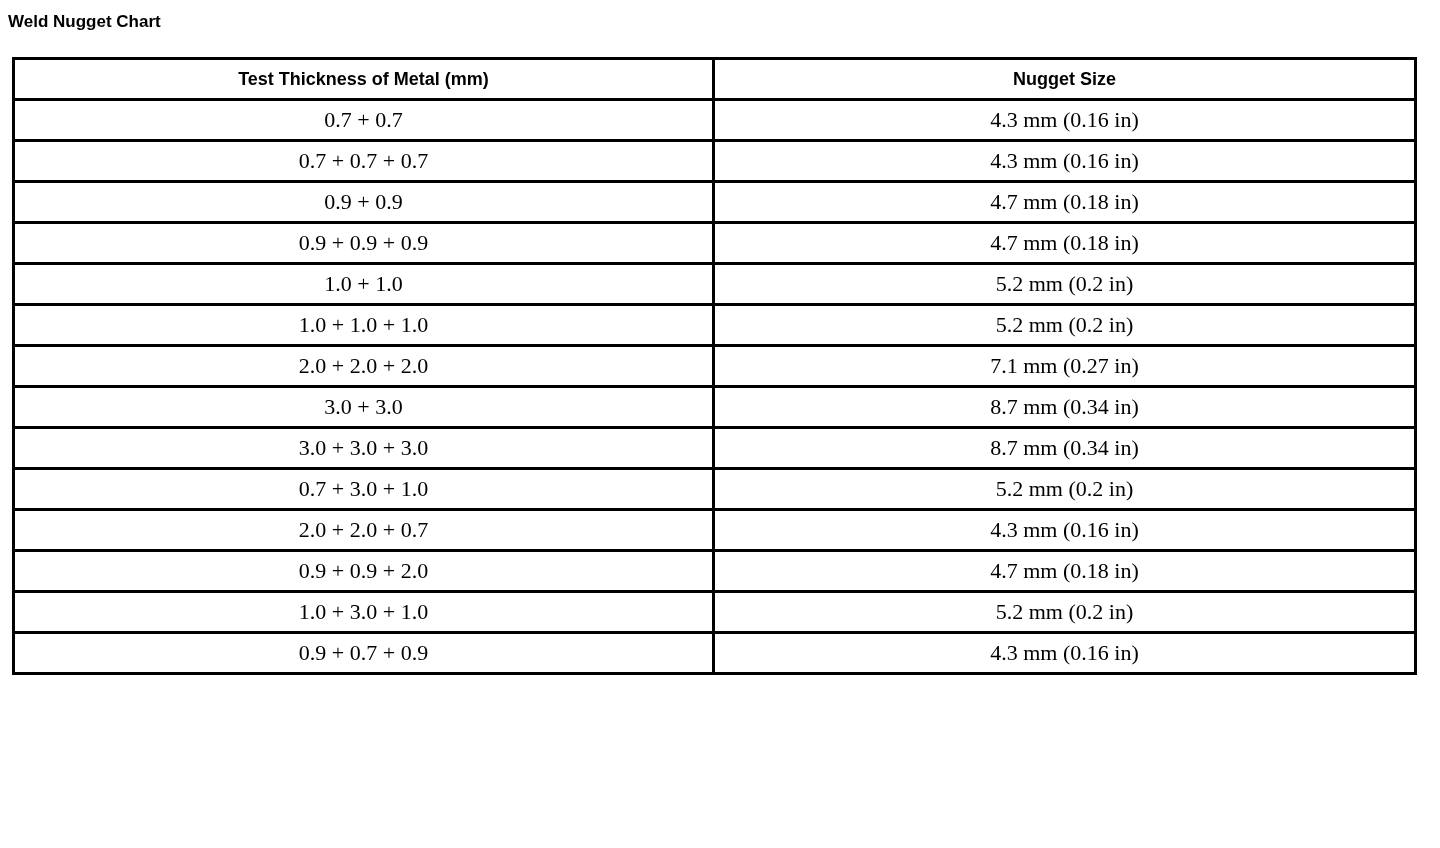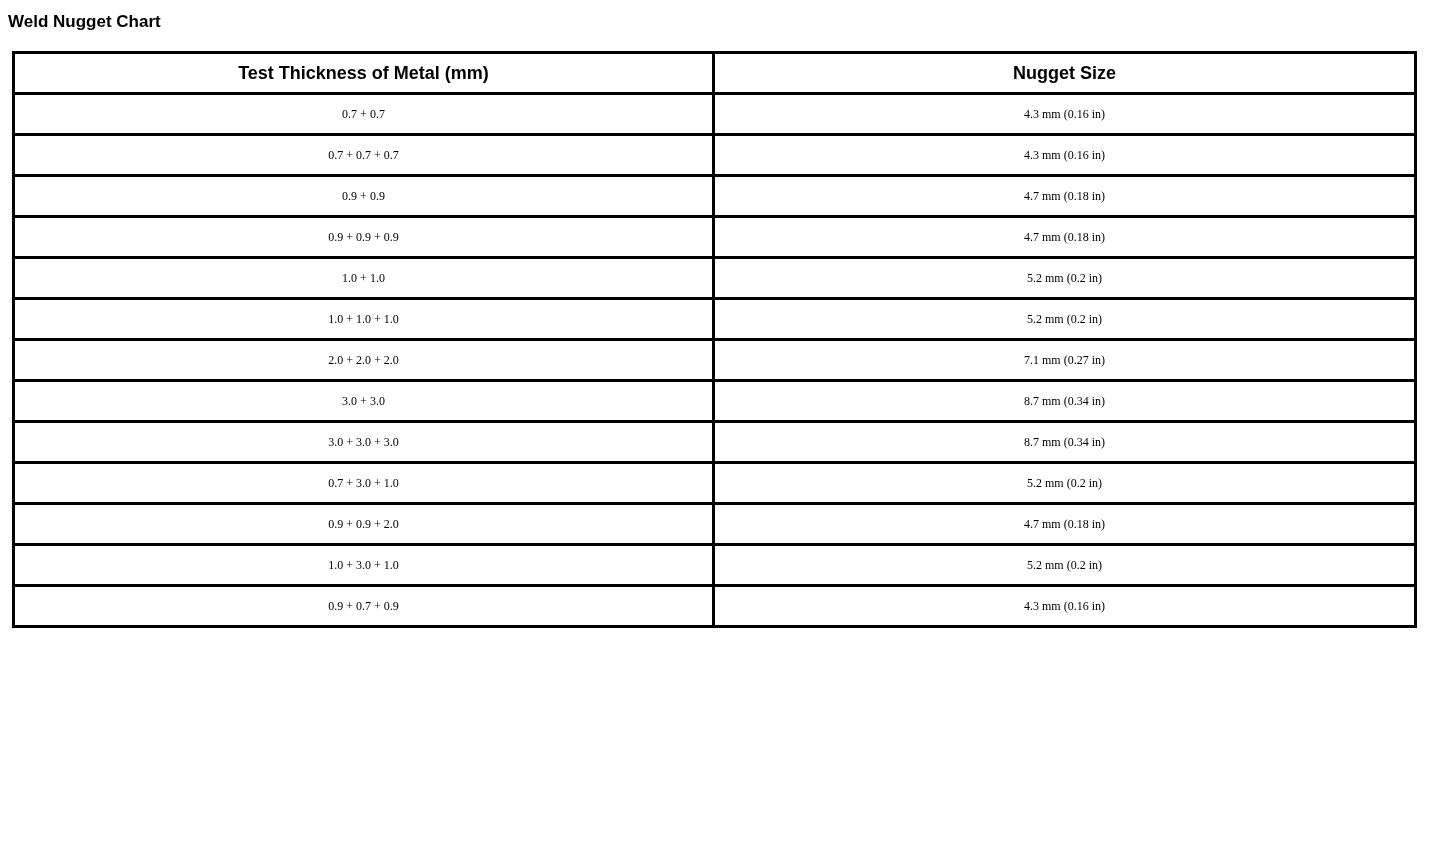--- a/index.html
+++ b/index.html
@@ -16,42 +16,42 @@
   .page-title {
     font-family: "Liberation Sans", "DejaVu Sans", sans-serif;
     font-weight: bold;
     font-size: 17px;
     line-height: 22px;
     margin: 11px 0 0 8px;
   }
   table.nugget-table {
     border-collapse: collapse;
     table-layout: fixed;
-    margin: 18px 0 0 12px;
+    margin: 24px 0 0 12px;
     width: 1402px;
     background: #ffffff;
   }
   table.nugget-table th,
   table.nugget-table td {
     border: 3px solid #000000;
     text-align: center;
     vertical-align: middle;
     height: 38px;
     padding: 0;
     overflow: hidden;
   }
   table.nugget-table th {
     font-family: "Liberation Sans", "DejaVu Sans", sans-serif;
     font-weight: bold;
     font-size: 18px;
   }
   table.nugget-table td {
     font-family: "Liberation Serif", "DejaVu Serif", serif;
     font-weight: normal;
-    font-size: 12px;
+    font-size: 22px;
   }
   col.thickness-col { width: 700px; }
   col.nugget-col { width: 702px; }
 </style>
 </head>
 <body>
 
 <div class="page-title">Weld Nugget Chart</div>
 
 <table class="nugget-table">
@@ -100,20 +100,24 @@
       </tr>
       <tr>
         <td>3.0 + 3.0 + 3.0</td>
         <td>8.7 mm (0.34 in)</td>
       </tr>
       <tr>
         <td>0.7 + 3.0 + 1.0</td>
         <td>5.2 mm (0.2 in)</td>
       </tr>
       <tr>
+        <td>2.0 + 2.0 + 0.7</td>
+        <td>4.3 mm (0.16 in)</td>
+      </tr>
+      <tr>
         <td>0.9 + 0.9 + 2.0</td>
         <td>4.7 mm (0.18 in)</td>
       </tr>
       <tr>
         <td>1.0 + 3.0 + 1.0</td>
         <td>5.2 mm (0.2 in)</td>
       </tr>
       <tr>
         <td>0.9 + 0.7 + 0.9</td>
         <td>4.3 mm (0.16 in)</td>

